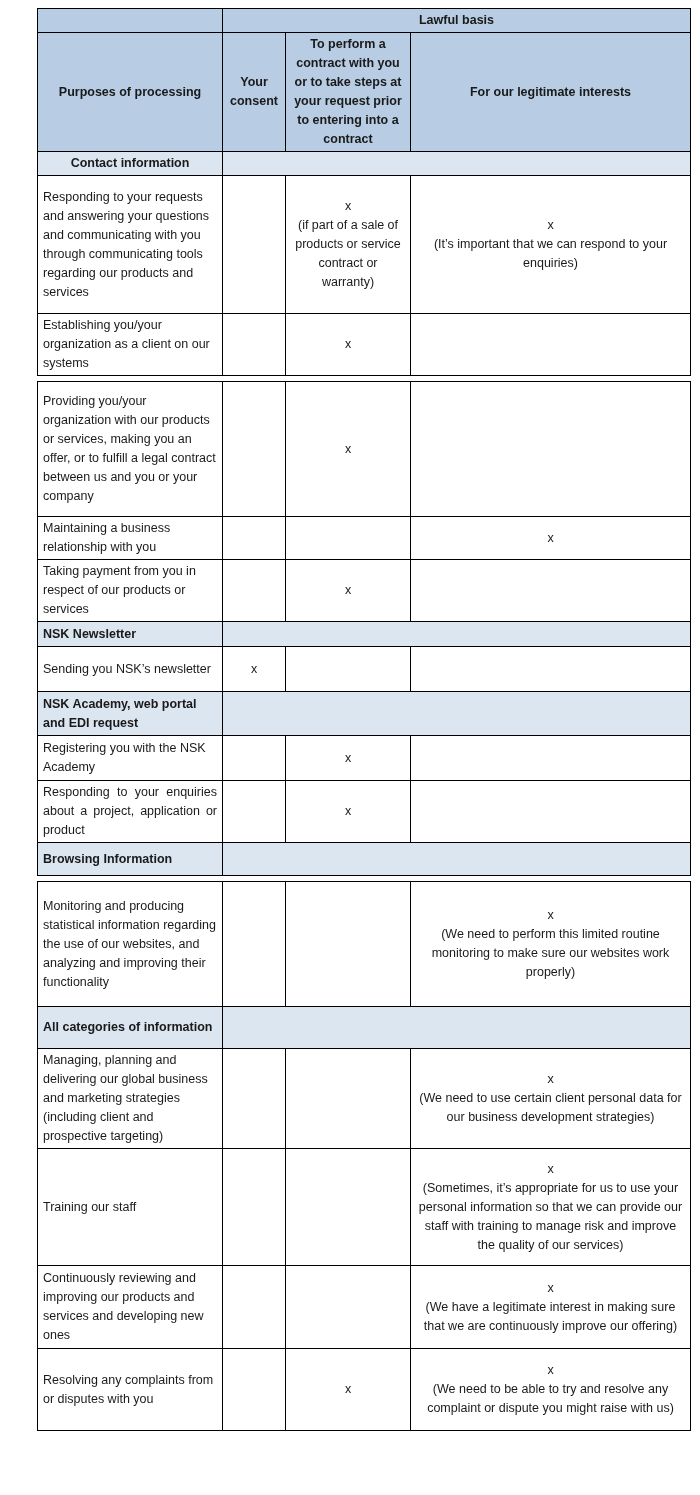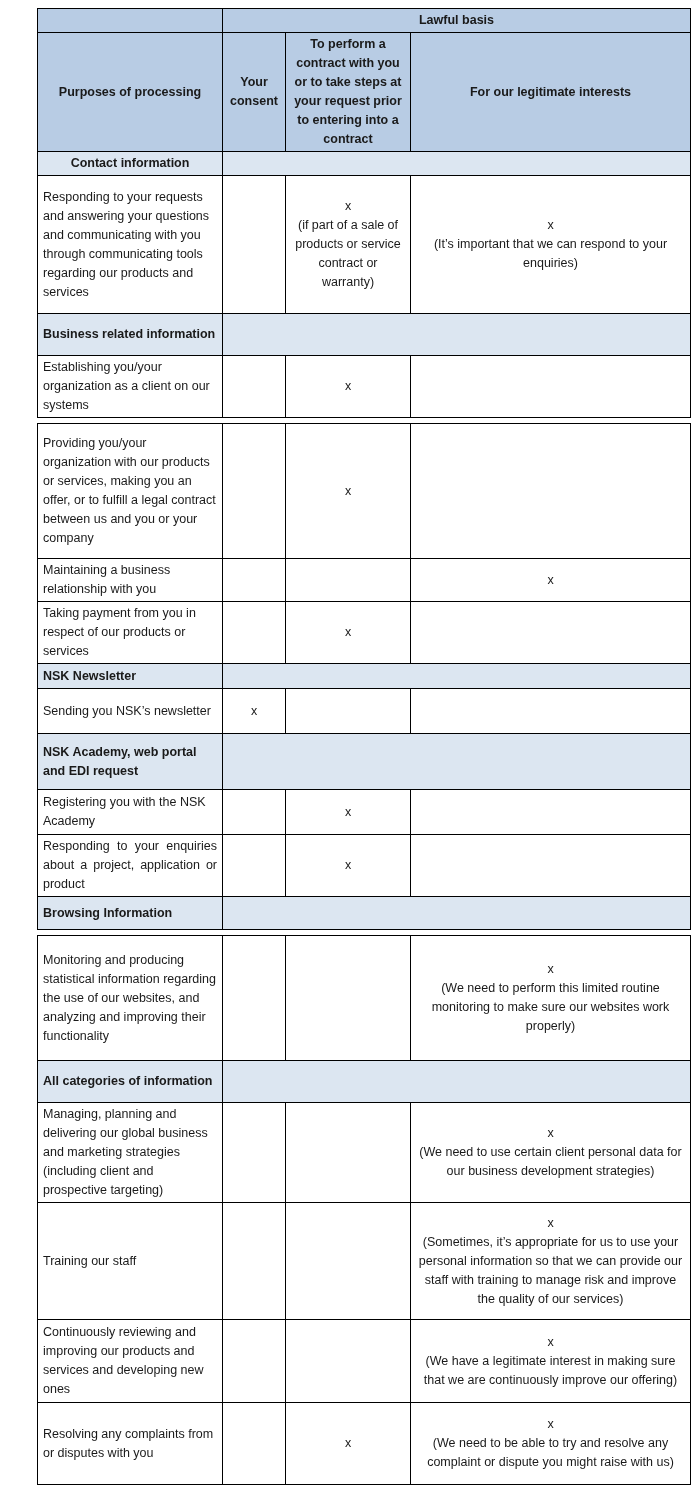--- a/index.html
+++ b/index.html
@@ -91,24 +91,20 @@
           <td class="mark"></td>
           <td class="mark">
             <div>x</div>
             <div>(if part of a sale of products or service contract or warranty)</div>
           </td>
           <td class="mark">
             <div>x</div>
             <div>(It’s important that we can respond to your enquiries)</div>
           </td>
         </tr>
-        <tr class="section">
-          <td class="sec-label" style="height: 42px;">Business related information</td>
-          <td class="sec-rest" colspan="3"></td>
-        </tr>
         <tr>
           <td class="purpose" style="height: 60px;">Establishing you/your organization as a client on our systems</td>
           <td class="mark"></td>
           <td class="mark">
             <div>x</div>
           </td>
           <td class="mark"></td>
         </tr>
       </tbody>
   </table>
@@ -151,21 +147,21 @@
         </tr>
         <tr>
           <td class="purpose" style="height: 45px;">Sending you NSK’s newsletter</td>
           <td class="mark">
             <div>x</div>
           </td>
           <td class="mark"></td>
           <td class="mark"></td>
         </tr>
         <tr class="section">
-          <td class="sec-label" style="height: 56px;">NSK Academy, web portal and EDI request</td>
+          <td class="sec-label" style="height: 44px;">NSK Academy, web portal and EDI request</td>
           <td class="sec-rest" colspan="3"></td>
         </tr>
         <tr>
           <td class="purpose" style="height: 45px;">Registering you with the NSK Academy</td>
           <td class="mark"></td>
           <td class="mark">
             <div>x</div>
           </td>
           <td class="mark"></td>
         </tr>

